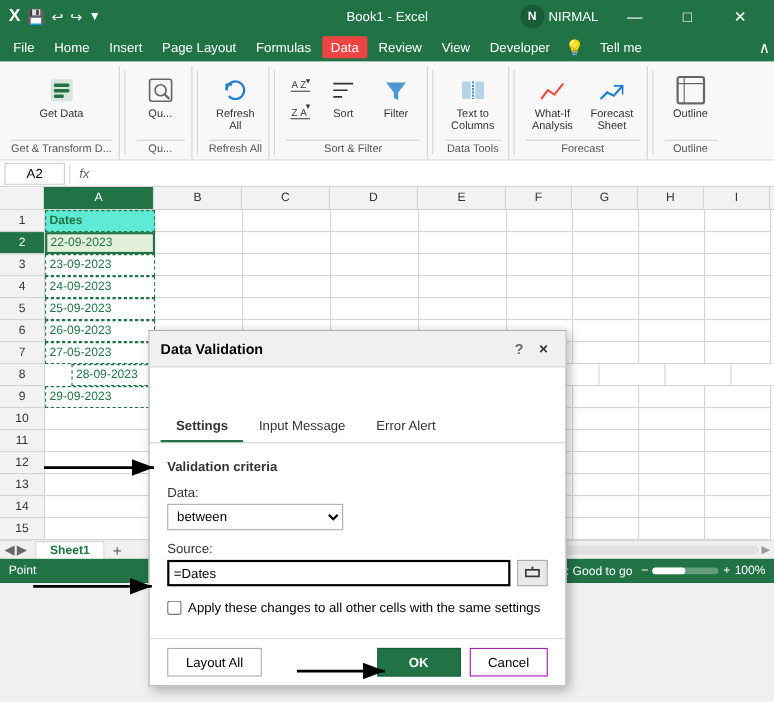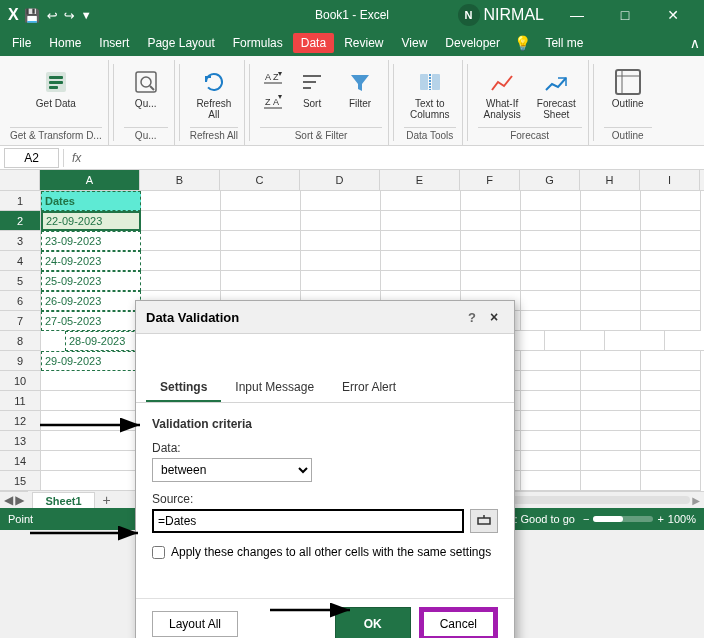--- a/index.html
+++ b/index.html
@@ -408,21 +408,21 @@
       border: 1px solid #aaa;
       background: #e8e8e8;
       display: flex;
       align-items: center;
       justify-content: center;
       cursor: pointer;
       font-size: 12px;
     }
     .apply-row {
       margin-top: 12px;
-      margin-bottom: 25px;
+      margin-bottom: 7px;
     }
     .apply-row label {
       display: flex;
       align-items: center;
       gap: 6px;
       font-size: 12px;
       cursor: pointer;
     }
     .dialog-footer {
       display: flex;
@@ -443,21 +443,21 @@
       font-size: 12px;
       background: #217346;
       color: white;
       border: 1px solid #1a5c38;
       cursor: pointer;
       font-weight: bold;
     }
     .btn-cancel {
       padding: 5px 16px;
       font-size: 12px;
-      border: 5px solid #a21caf;
+      border: 1px solid #a21caf;
       background: white;
       cursor: pointer;
     }
     .btn-group { display: flex; gap: 8px; }
 
     .ribbon-section-label {
       font-size: 10px;
       color: #555;
       text-align: center;
       padding: 2px 0;
@@ -481,21 +481,21 @@
     <span style="font-size:16px; font-weight:bold; color:white;">X</span>
     <span style="font-size:13px; cursor:pointer;">💾</span>
     <span style="font-size:13px; cursor:pointer;">↩</span>
     <span style="font-size:13px; cursor:pointer;">↪</span>
     <span style="font-size:11px; cursor:pointer;">▼</span>
   </div>
   <div class="title-bar-center">Book1 - Excel</div>
   <div class="title-bar-right">
     <div style="display:flex;align-items:center;gap:4px;margin-right:8px;">
       <span style="background:#1a5c38;border-radius:50%;width:22px;height:22px;display:flex;align-items:center;justify-content:center;font-size:11px;font-weight:bold;">N</span>
-      <span style="font-size:16px;text-align:center;">NIRMAL</span>
+      <span style="font-size:12px;text-align:center;">NIRMAL</span>
     </div>
     <div class="title-btn">—</div>
     <div class="title-btn">□</div>
     <div class="title-btn close">✕</div>
   </div>
 </div>
 
 <div class="menu-bar">
   <span class="menu-item">File</span>
   <span class="menu-item">Home</span>

